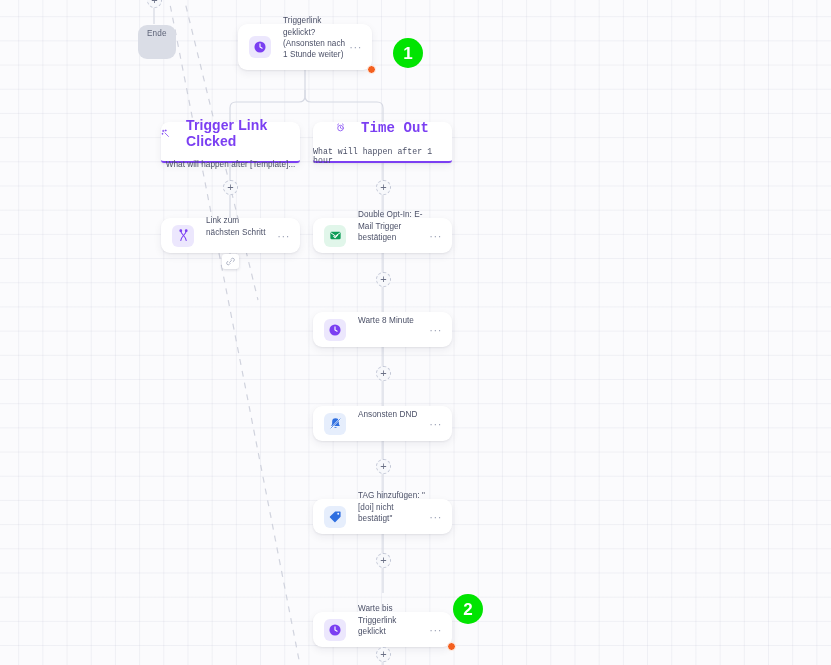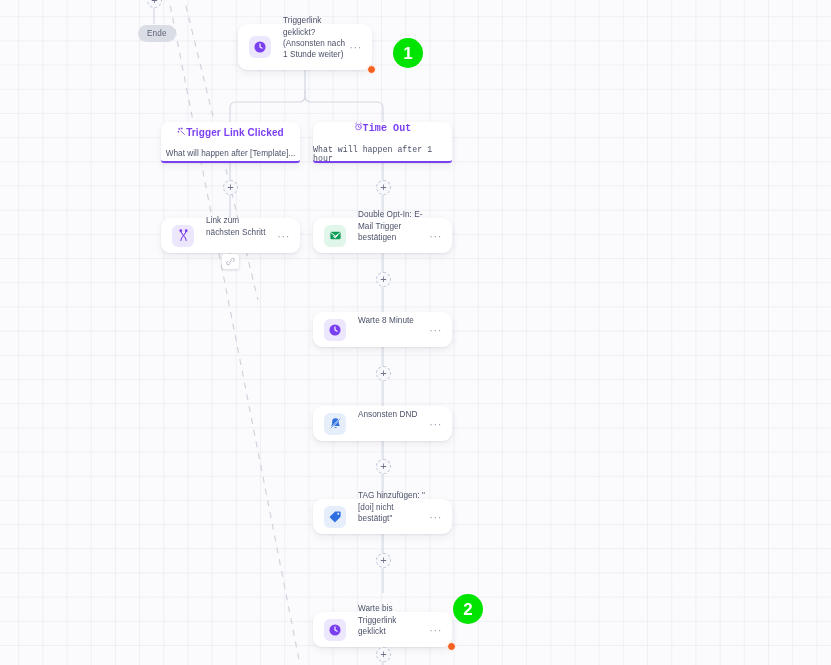--- a/index.html
+++ b/index.html
@@ -93,23 +93,23 @@
     box-sizing: border-box;
     display: flex;
     flex-direction: column;
     align-items: center;
     justify-content: center;
     padding-top: 2px;
   }
   .branch-head {
     display: flex;
     align-items: center;
-    gap: 0;
+    gap: 16px;
     color: #7b3ff2;
-    font-size: 10px;
+    font-size: 14px;
     font-weight: bold;
     letter-spacing: 0.1px;
   }
   .branch-sub {
     margin-top: 11px;
     font-size: 8.2px;
     color: #4b5067;
     letter-spacing: 0.05px;
   }
 
@@ -130,21 +130,21 @@
     user-select: none;
   }
 
   
   .end-pill {
     position: absolute;
     background: #dadde6;
     color: #5d6378;
     border-radius: 9px;
     font-size: 8.2px;
-    padding: 4px 9px 4px;
+    padding: 4px 9px 21px;
     letter-spacing: 0.15px;
   }
 
   
   .link-badge {
     position: absolute;
     width: 17px;
     height: 15px;
     background: #ffffff;
     border-radius: 3px;

